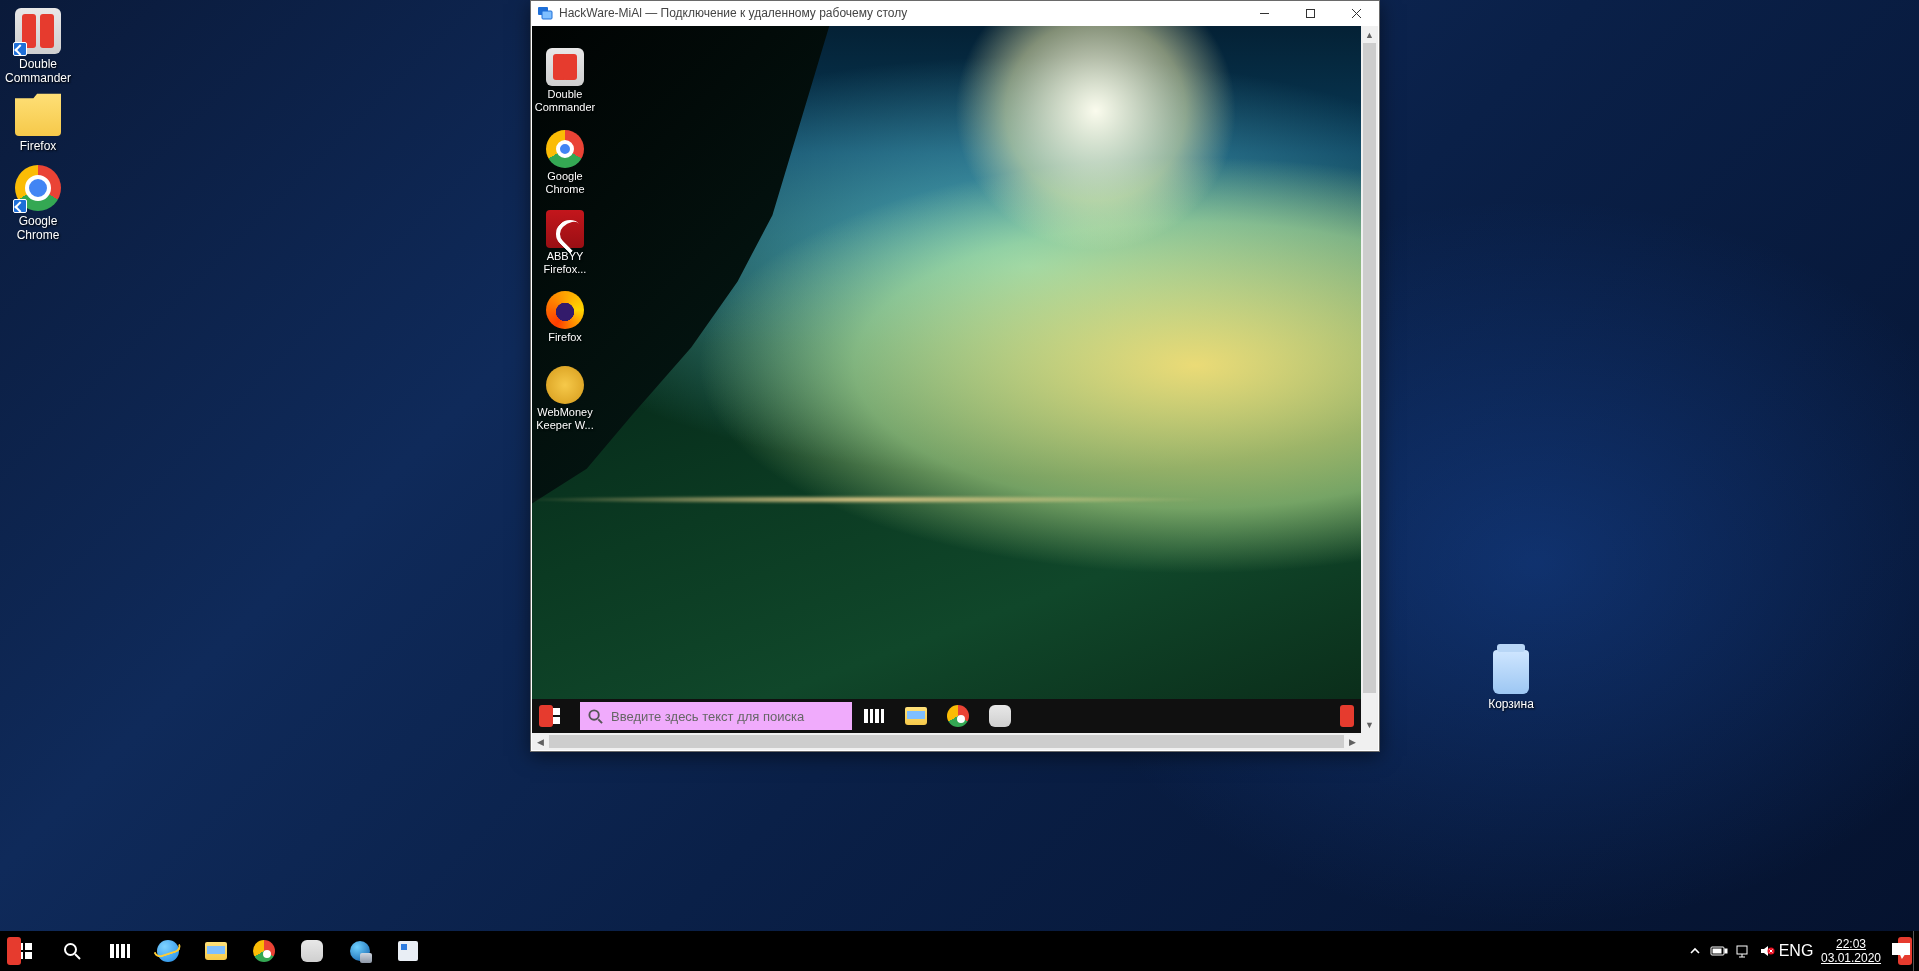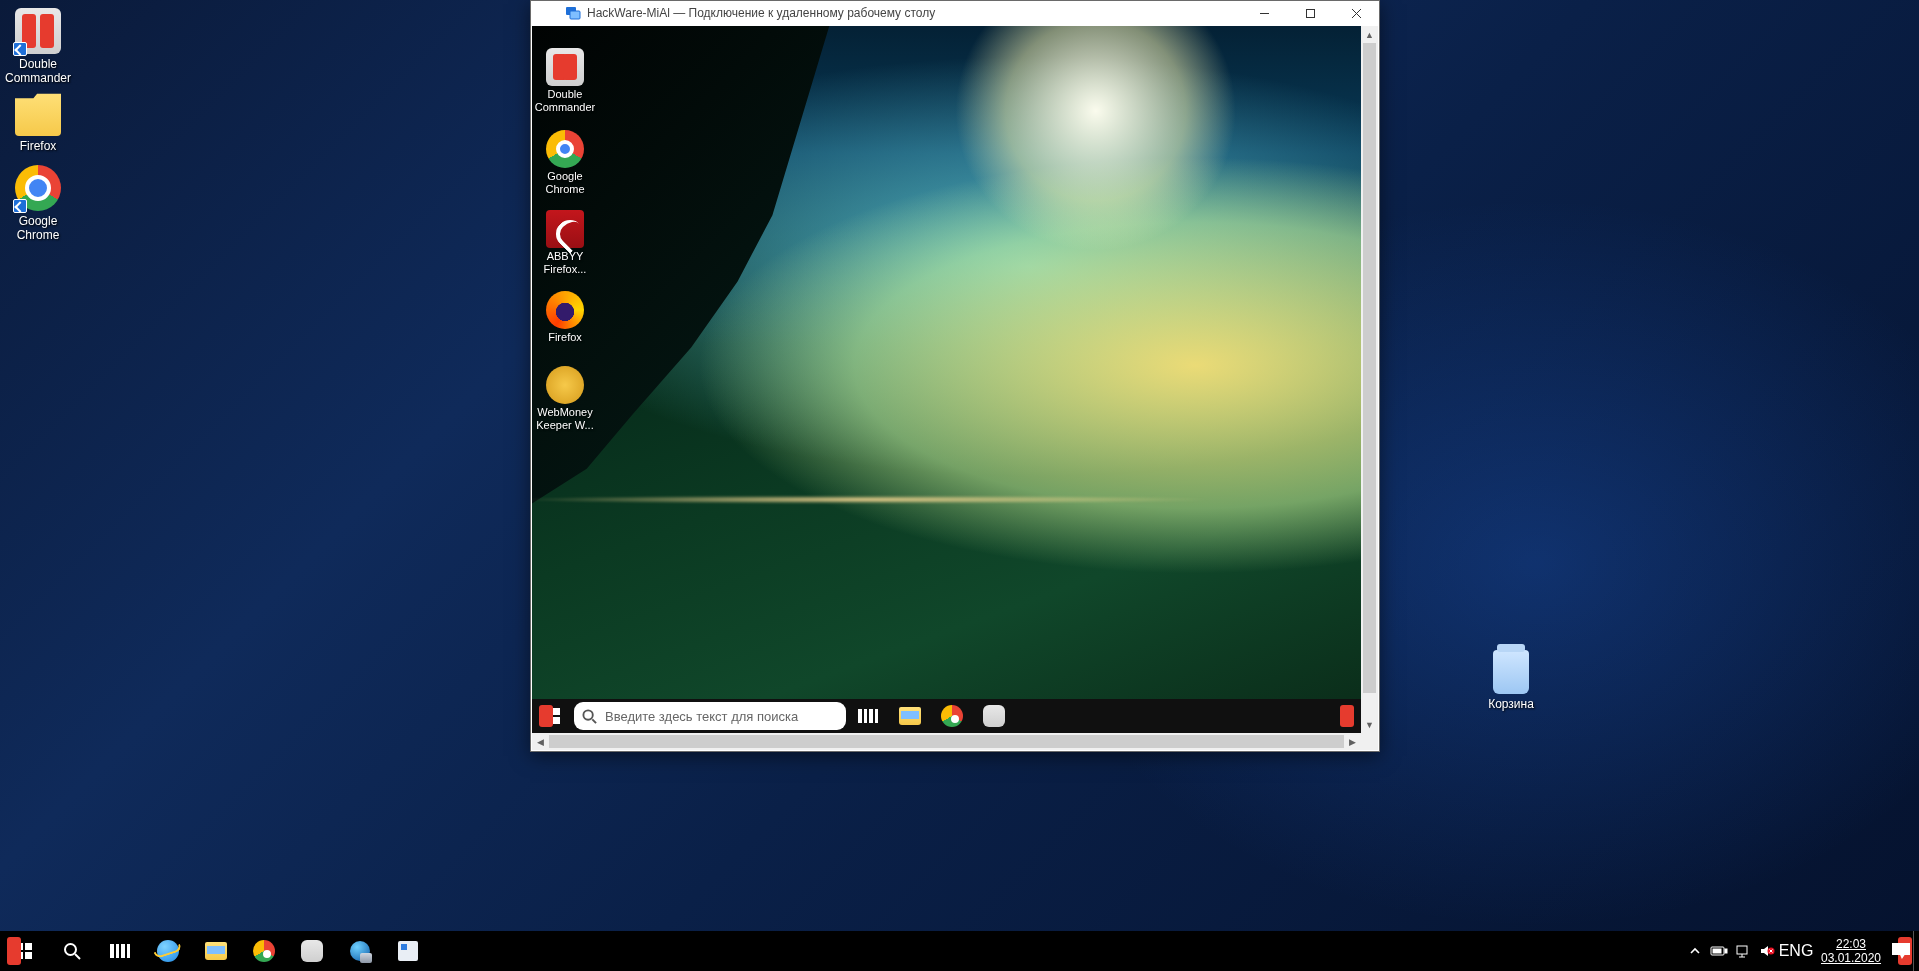--- a/index.html
+++ b/index.html
@@ -36,21 +36,21 @@
   .i-ff { background:radial-gradient(circle at 50% 55%,#331b6b 0 32%,transparent 33%),
     conic-gradient(from 210deg,#ff3d00,#ff9100,#ffd600,#ff3d00); border-radius:50%; }
   .i-wm { background:radial-gradient(circle,#f6c94a,#d59a1a); border-radius:50%; }
   .i-trash { background:linear-gradient(#cfe6ff,#9dc7f3); border-radius:4px 4px 6px 6px;
     width:36px!important; height:44px!important; }
   .i-trash::before { content:""; position:absolute; left:4px; right:4px; top:-6px; height:8px;
     background:#b8d6f6; border-radius:3px; }
 
   
   #rdp { position:absolute; left:530px; top:0; width:850px; height:752px;
-    background:#fff; border:1px solid #6a6a6a; box-shadow:0 4px 18px rgba(0,0,0,.5);padding-left:28px; }
+    background:#fff; border:1px solid #6a6a6a; box-shadow:0 4px 18px rgba(0,0,0,.5); }
   #rdp .titlebar { height:24px; display:flex; align-items:center; font-size:12px;
     color:#444; background:#fff; padding-left:6px; }
   #rdp .titlebar .app-ic { width:16px; height:16px; margin-right:6px; }
   #rdp .tctl { margin-left:auto; display:flex; }
   #rdp .tctl div { width:46px; height:24px; display:flex; align-items:center;
     justify-content:center; color:#555; font-size:12px; cursor:pointer; }
 
   .client { position:absolute; left:1px; top:25px; right:18px; bottom:18px;
     overflow:hidden; background:#000; }
   .client .wall { position:absolute; inset:0;
@@ -76,22 +76,22 @@
   .r-icon .pic { width:38px; height:38px; margin:0 auto 2px; position:relative; }
   .r-icon .lbl { line-height:13px; }
 
   
   .rtask { position:absolute; left:0; right:0; bottom:0; height:34px; background:#101010;
     display:flex; align-items:center; }
   .rtask .start { width:40px; height:34px; display:flex; align-items:center;
     justify-content:center; cursor:pointer; }
   .winlogo { width:16px; height:16px; display:grid; grid-template:1fr 1fr/1fr 1fr; gap:2px; }
   .winlogo span { background:#fff; }
-  .rtask .search { flex:none; width:272px; height:28px; margin-left:2px; background:#ffffff;
-    display:flex; align-items:center; color:#666; font-size:13px;border-radius:9px; }
+  .rtask .search { flex:none; width:272px; height:28px; margin-left:8px; background:#f0abfc;
+    display:flex; align-items:center; color:#666; font-size:13px; }
   .rtask .search svg { width:15px; height:15px; margin:0 8px; fill:none; stroke:#555; stroke-width:2; }
   .rtask .tbtn { width:40px; height:34px; display:flex; align-items:center; justify-content:center;
     cursor:pointer; margin-left:2px; }
 
   
   .vscroll { position:absolute; right:1px; top:25px; bottom:18px; width:17px; background:#f0f0f0; }
   .vscroll .btn { height:17px; background:#f0f0f0; color:#606060; font-size:9px;
     display:flex; align-items:center; justify-content:center; cursor:pointer; }
   .vscroll .thumb { position:absolute; left:2px; right:2px; top:17px; height:92%;
     background:#cdcdcd; }

